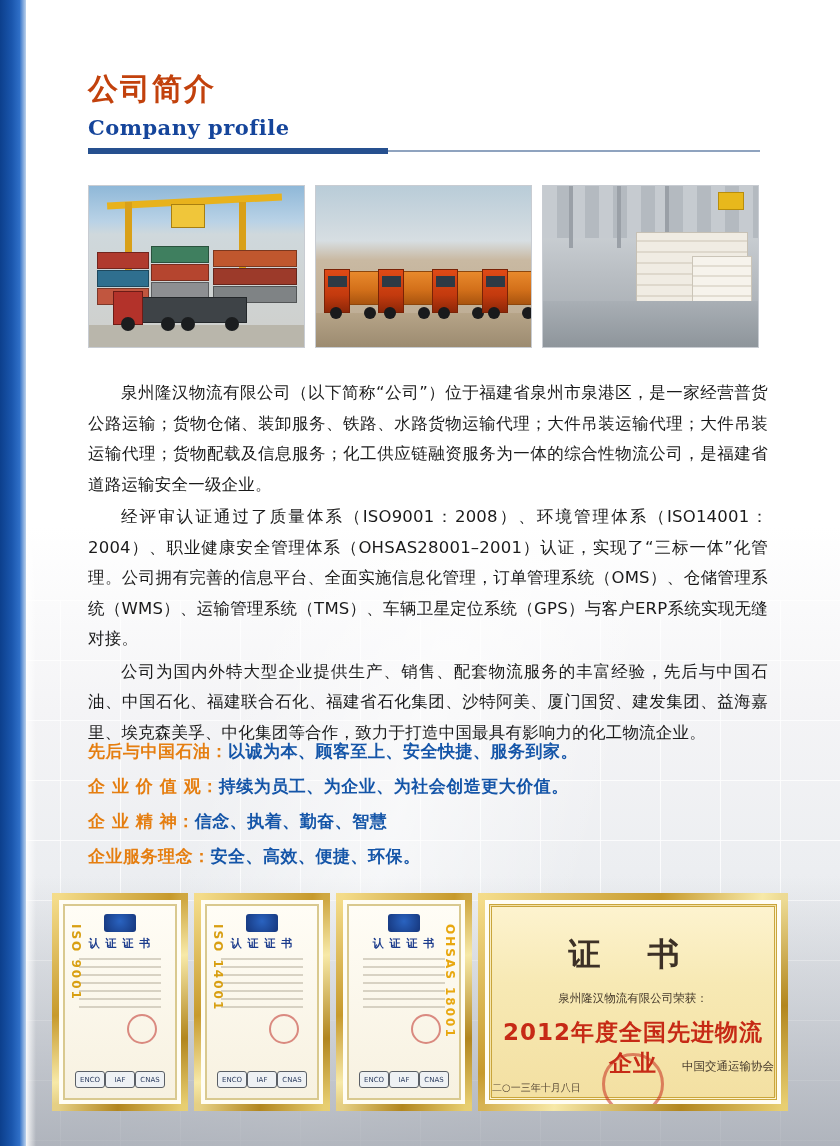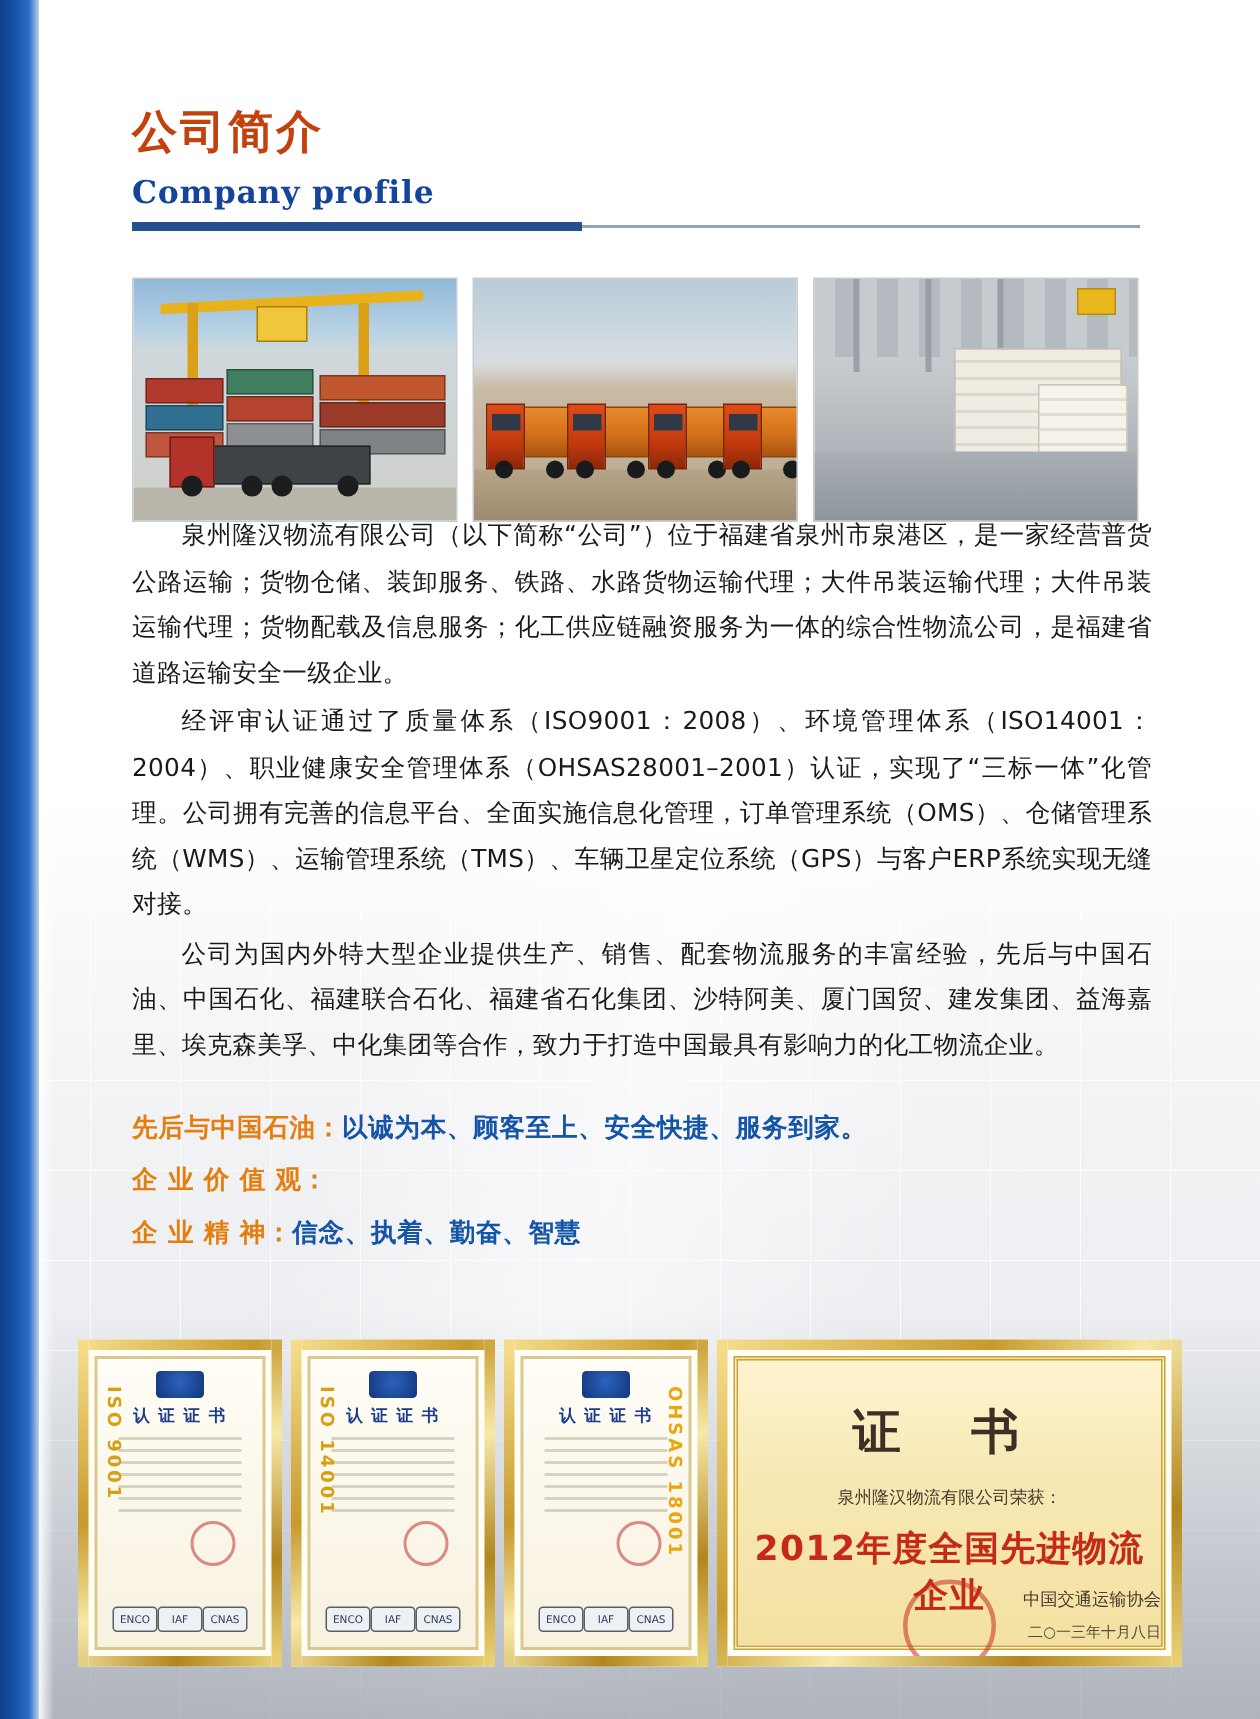--- a/index.html
+++ b/index.html
@@ -227,21 +227,21 @@
   }
   .p3 .sign {
     position: absolute; right: 14px; top: 6px; width: 26px; height: 18px;
     background: #e8b81c; border: 1px solid #b88d0c; color:#333; font-size:9px; text-align:center; line-height:18px;
   }
 
   
   .body-text {
     position: absolute;
     left: 88px;
-    top: 342px;
+    top: 378px;
     width: 680px;
   }
   .para {
     font-family: "DejaVu Sans", "Liberation Sans", sans-serif;
     font-size: 16.5px;
     line-height: 1.85;
     color: #1a1a1a;
     text-align: justify;
     text-indent: 2em;
     margin: 0 0 2px 0;
@@ -353,21 +353,21 @@
   }
   .big-main {
     position: absolute; left: 0; right: 0; top: 110px; text-align: center;
     font-size: 23px; font-weight: bold; color: #c62a16; letter-spacing: 1px;
   }
   .big-org {
     position: absolute; left: 0; right: 0; top: 152px; text-align: right;
     font-size: 11.5px; color: #463a2c;
   }
   .big-date {
-    position: absolute; left: 0; right: 0; top: 174px; text-align: right;
+    position: absolute; left: 0; right: 0; top: 174px; text-align: left;
     font-size: 10px; color: #5a4b38;
   }
   .big-stamp {
     position: absolute; left: 50%; top: 146px; transform: translateX(-50%);
     width: 62px; height: 62px; border-radius: 50%;
     border: 3px solid rgba(198,45,30,0.55);
   }
 </style>
 </head>
 <body>
@@ -470,24 +470,29 @@
     <p class="para">公司为国内外特大型企业提供生产、销售、配套物流服务的丰富经验，先后与中国石油、中国石化、福建联合石化、福建省石化集团、沙特阿美、厦门国贸、建发集团、益海嘉里、埃克森美孚、中化集团等合作，致力于打造中国最具有影响力的化工物流企业。</p>
   </div>
 
   <div class="slogans">
     <div class="slogan-row">
       <span class="slogan-key">先后与中国石油：</span>
       <span class="slogan-val">以诚为本、顾客至上、安全快捷、服务到家。</span>
     </div>
     <div class="slogan-row">
       <span class="slogan-key">企 业 价 值 观：</span>
+      <span class="slogan-val">持续为员工、为企业、为社会创造更大价值。</span>
     </div>
     <div class="slogan-row">
       <span class="slogan-key">企 业 精 神：</span>
       <span class="slogan-val">信念、执着、勤奋、智慧</span>
+    </div>
+    <div class="slogan-row">
+      <span class="slogan-key">企业服务理念：</span>
+      <span class="slogan-val">安全、高效、便捷、环保。</span>
     </div>
   </div>
 
   <div class="certs">
 
     <div class="cert small">
       <div class="inner">
         <div class="cert-seal"></div>
         <div class="cert-title">认 证 证 书</div>
         <div class="cert-lines">

